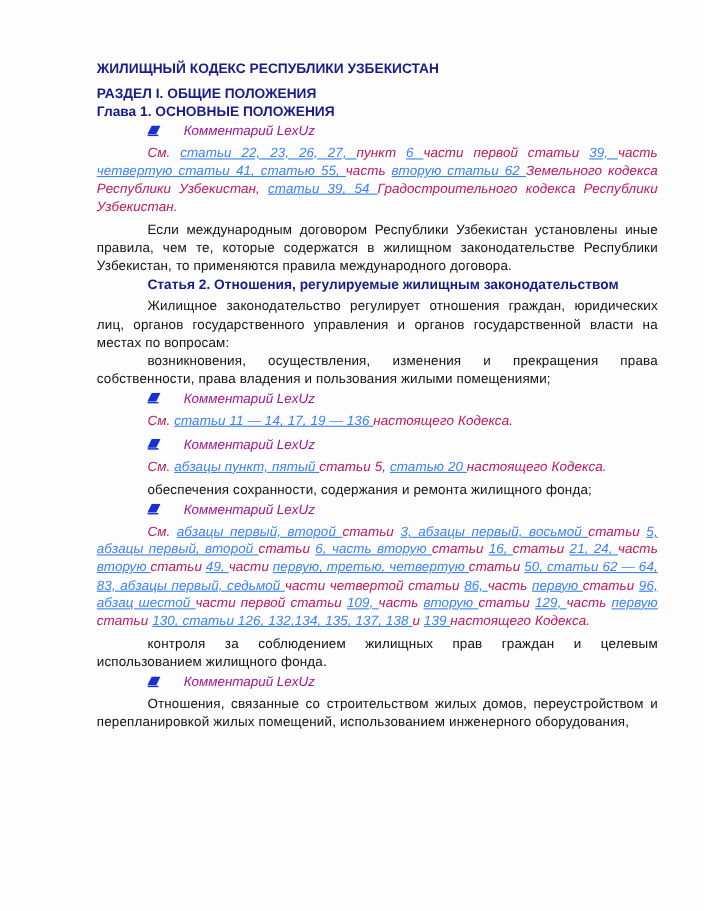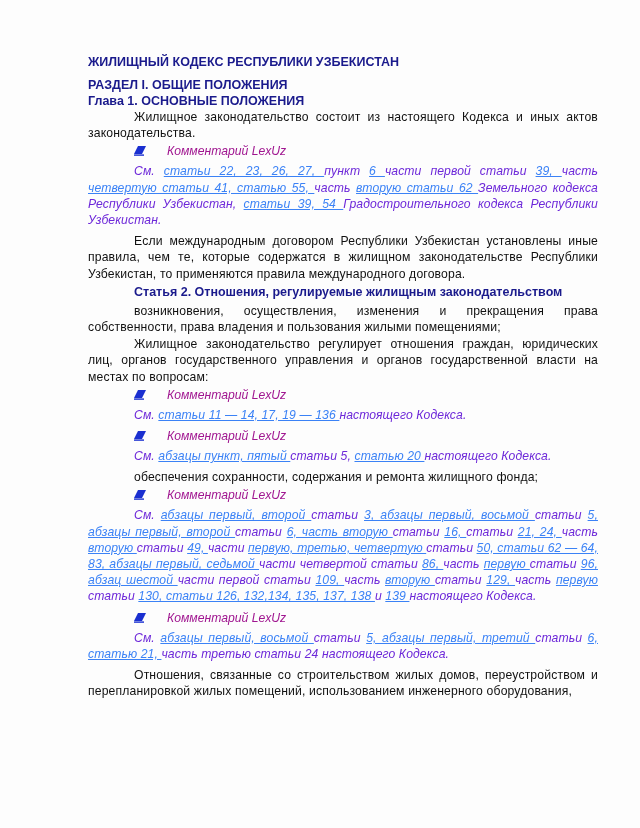--- a/index.html
+++ b/index.html
@@ -6,47 +6,46 @@
   body { width: 640px; height: 828px; overflow: hidden; position: relative; font-family: "Liberation Sans", sans-serif; color: #111; }
   .page { position: absolute; left: 88px; top: 55px; width: 510px; }
   .h-title { text-align: left; color: #1a1a8c; font-weight: bold; font-size: 12.5px; margin: 0 0 8px 0; }
   .h-section { text-align: left; color: #1a1a8c; font-weight: bold; font-size: 12.5px; margin: 0; line-height: 16px; }
   .h-article { color: #1a1a8c; font-weight: bold; font-size: 12.5px; margin: 2px 0 2px 46px; line-height: 17px; }
   .p { font-size: 12.2px; line-height: 16.2px; text-align: justify; margin: 0 0 1px 0; text-indent: 46px; letter-spacing: 0.15px; }
   .comment { margin: 2px 0 4px 46px; font-size: 12.2px; line-height: 16px; font-style: italic; color: #a01690; display: flex; align-items: center; gap: 21px; }
   .comment .icon { display: inline-block; width: 12px; height: 10px; position: relative; }
   .comment .icon svg { display: block; }
   .ref { font-style: italic; font-size: 12.2px; line-height: 16.2px; text-align: justify; margin: 2px 0 5px 0; text-indent: 46px; letter-spacing: 0.1px; }
-  .ref .m { color: #6d28d9; }
+  .ref .m { color: #be185d; }
   .ref .t { color: #3b82f6; text-decoration: underline; }
 </style>
 </head>
 <body>
 
 <div class="page">
   <div class="h-title">ЖИЛИЩНЫЙ КОДЕКС РЕСПУБЛИКИ УЗБЕКИСТАН</div>
   <div class="h-section">РАЗДЕЛ I. ОБЩИЕ ПОЛОЖЕНИЯ</div>
   <div class="h-section">Глава 1. ОСНОВНЫЕ ПОЛОЖЕНИЯ</div>
 
-  <p class="p">Жилищное законодательство состоит из настоящего Кодекса и иных актов законодательства.</p>
   <div class="comment">
     <span class="icon">
         <svg width="12" height="10" viewBox="0 0 12 10">
           <polygon points="4,0 12,0 8,8 0,8" fill="#1a2fd0"></polygon>
           <rect x="0" y="8.4" width="10" height="1.4" fill="#1a2fd0"></rect>
         </svg>
       </span>
     <span>Комментарий LexUz</span>
   </div>
   <p class="ref"><span class="m">См. </span><span class="t">статьи 22, 23, 26, 27, </span><span class="m">пункт </span><span class="t">6 </span><span class="m">части первой статьи </span><span class="t">39, </span><span class="m">часть </span><span class="t">четвертую статьи 41, статью 55, </span><span class="m">часть </span><span class="t">вторую статьи 62 </span><span class="m">Земельного кодекса Республики Узбекистан, </span><span class="t">статьи 39, 54 </span><span class="m">Градостроительного кодекса Республики Узбекистан.</span></p>
   <p class="p">Если международным договором Республики Узбекистан установлены иные правила, чем те, которые содержатся в жилищном законодательстве Республики Узбекистан, то применяются правила международного договора.</p>
 
   <div class="h-article">Статья 2. Отношения, регулируемые жилищным законодательством</div>
+  <p class="p">Жилищное законодательство регулирует отношения граждан, юридических лиц, органов государственного управления и органов государственной власти на местах по вопросам:</p>
   <p class="p">возникновения, осуществления, изменения и прекращения права собственности, права владения и пользования жилыми помещениями;</p>
-  <p class="p">Жилищное законодательство регулирует отношения граждан, юридических лиц, органов государственного управления и органов государственной власти на местах по вопросам:</p>
   <div class="comment">
     <span class="icon">
         <svg width="12" height="10" viewBox="0 0 12 10">
           <polygon points="4,0 12,0 8,8 0,8" fill="#1a2fd0"></polygon>
           <rect x="0" y="8.4" width="10" height="1.4" fill="#1a2fd0"></rect>
         </svg>
       </span>
     <span>Комментарий LexUz</span>
   </div>
   <p class="ref"><span class="m">См. </span><span class="t">статьи 11 — 14, 17, 19 — 136 </span><span class="m">настоящего Кодекса.</span></p>
@@ -67,25 +66,25 @@
     <span class="icon">
         <svg width="12" height="10" viewBox="0 0 12 10">
           <polygon points="4,0 12,0 8,8 0,8" fill="#1a2fd0"></polygon>
           <rect x="0" y="8.4" width="10" height="1.4" fill="#1a2fd0"></rect>
         </svg>
       </span>
     <span>Комментарий LexUz</span>
   </div>
   <p class="ref"><span class="m">См. </span><span class="t">абзацы первый, второй </span><span class="m">статьи </span><span class="t">3, абзацы первый, восьмой </span><span class="m">статьи </span><span class="t">5, абзацы первый, второй </span><span class="m">статьи </span><span class="t">6, часть вторую </span><span class="m">статьи </span><span class="t">16, </span><span class="m">статьи </span><span class="t">21, 24, </span><span class="m">часть </span><span class="t">вторую </span><span class="m">статьи </span><span class="t">49, </span><span class="m">части </span><span class="t">первую, третью, четвертую </span><span class="m">статьи </span><span class="t">50, статьи 62 — 64, 83, абзацы первый, седьмой </span><span class="m">части четвертой статьи </span><span class="t">86, </span><span class="m">часть </span><span class="t">первую </span><span class="m">статьи </span><span class="t">96, абзац шестой </span><span class="m">части первой статьи </span><span class="t">109, </span><span class="m">часть </span><span class="t">вторую </span><span class="m">статьи </span><span class="t">129, </span><span class="m">часть </span><span class="t">первую </span><span class="m">статьи </span><span class="t">130, статьи 126, 132,134, 135, 137, 138 </span><span class="m">и </span><span class="t">139 </span><span class="m">настоящего Кодекса.</span></p>
 
+  <p class="p">контроля за соблюдением жилищных прав граждан и целевым использованием жилищного фонда.</p>
   <div class="comment">
     <span class="icon">
         <svg width="12" height="10" viewBox="0 0 12 10">
           <polygon points="4,0 12,0 8,8 0,8" fill="#1a2fd0"></polygon>
           <rect x="0" y="8.4" width="10" height="1.4" fill="#1a2fd0"></rect>
         </svg>
       </span>
     <span>Комментарий LexUz</span>
   </div>
-  <p class="ref"><span class="m">См. </span><span class="t">абзацы первый, восьмой </span><span class="m">статьи </span><span class="t">5, абзацы первый, третий </span><span class="m">статьи </span><span class="t">6, статью 21, </span><span class="m">часть третью статьи 24 настоящего Кодекса.</span></p>
 
   <p class="p">Отношения, связанные со строительством жилых домов, переустройством и перепланировкой жилых помещений, использованием инженерного оборудования,</p>
 </div>
 
 </body></html>

